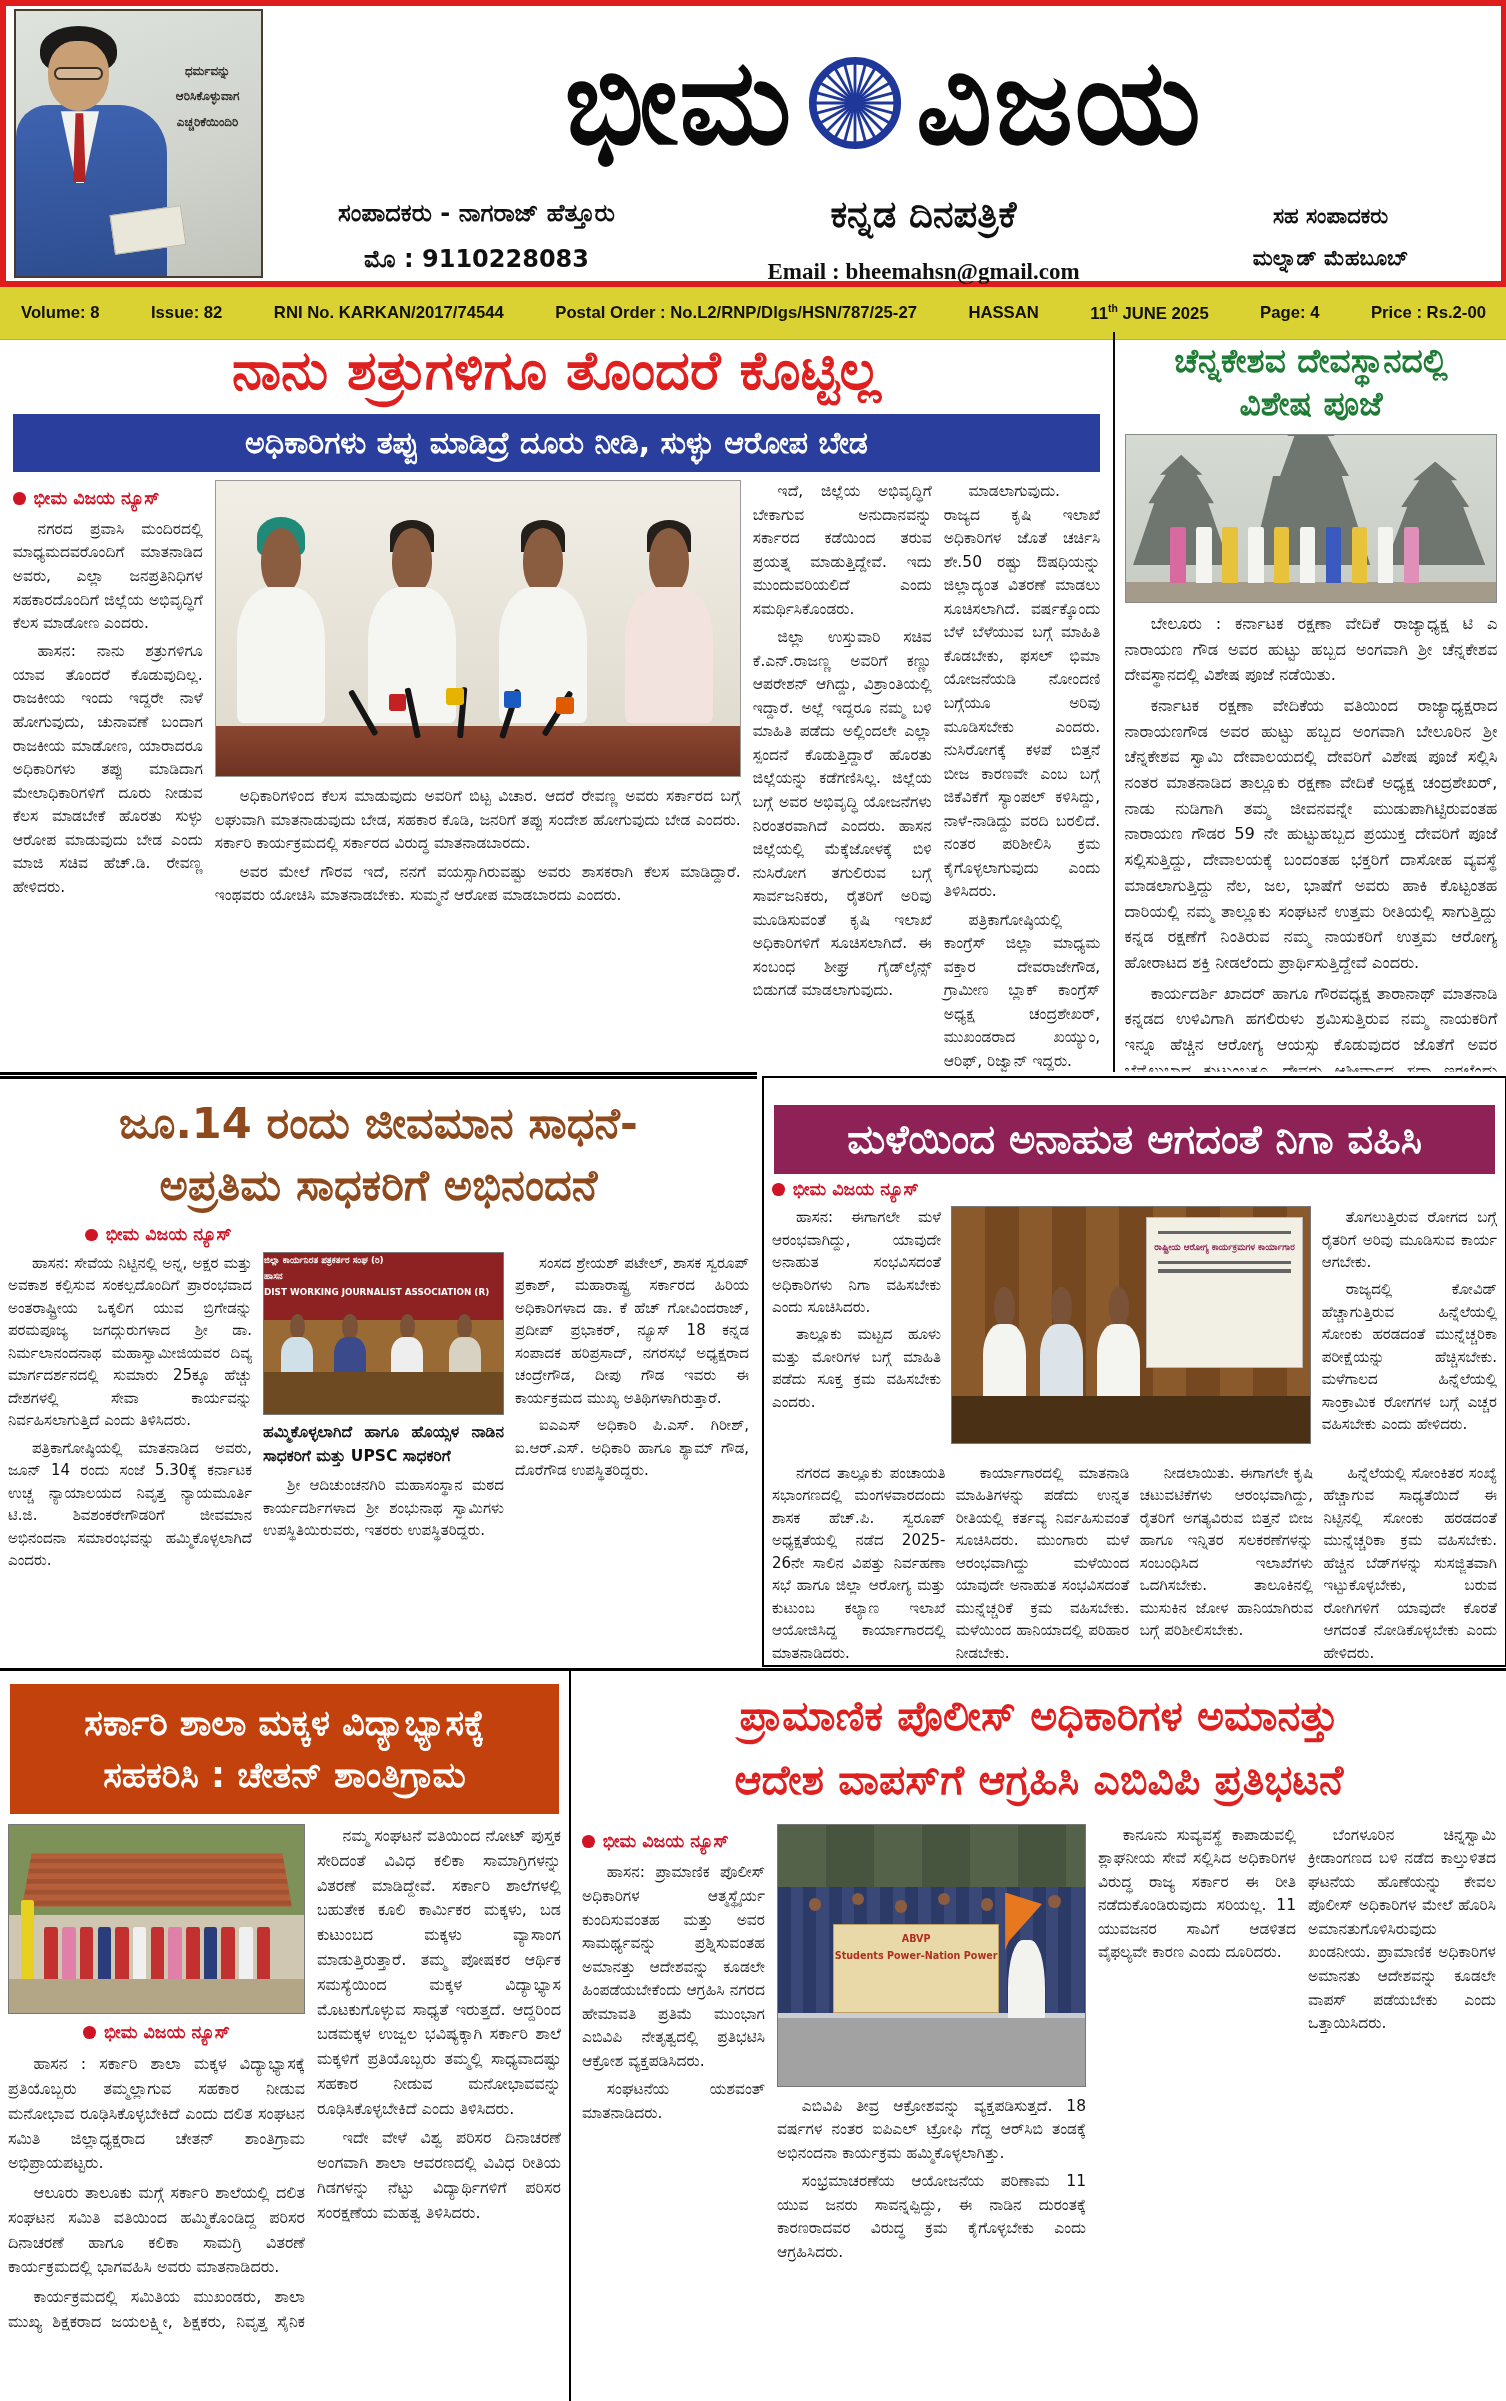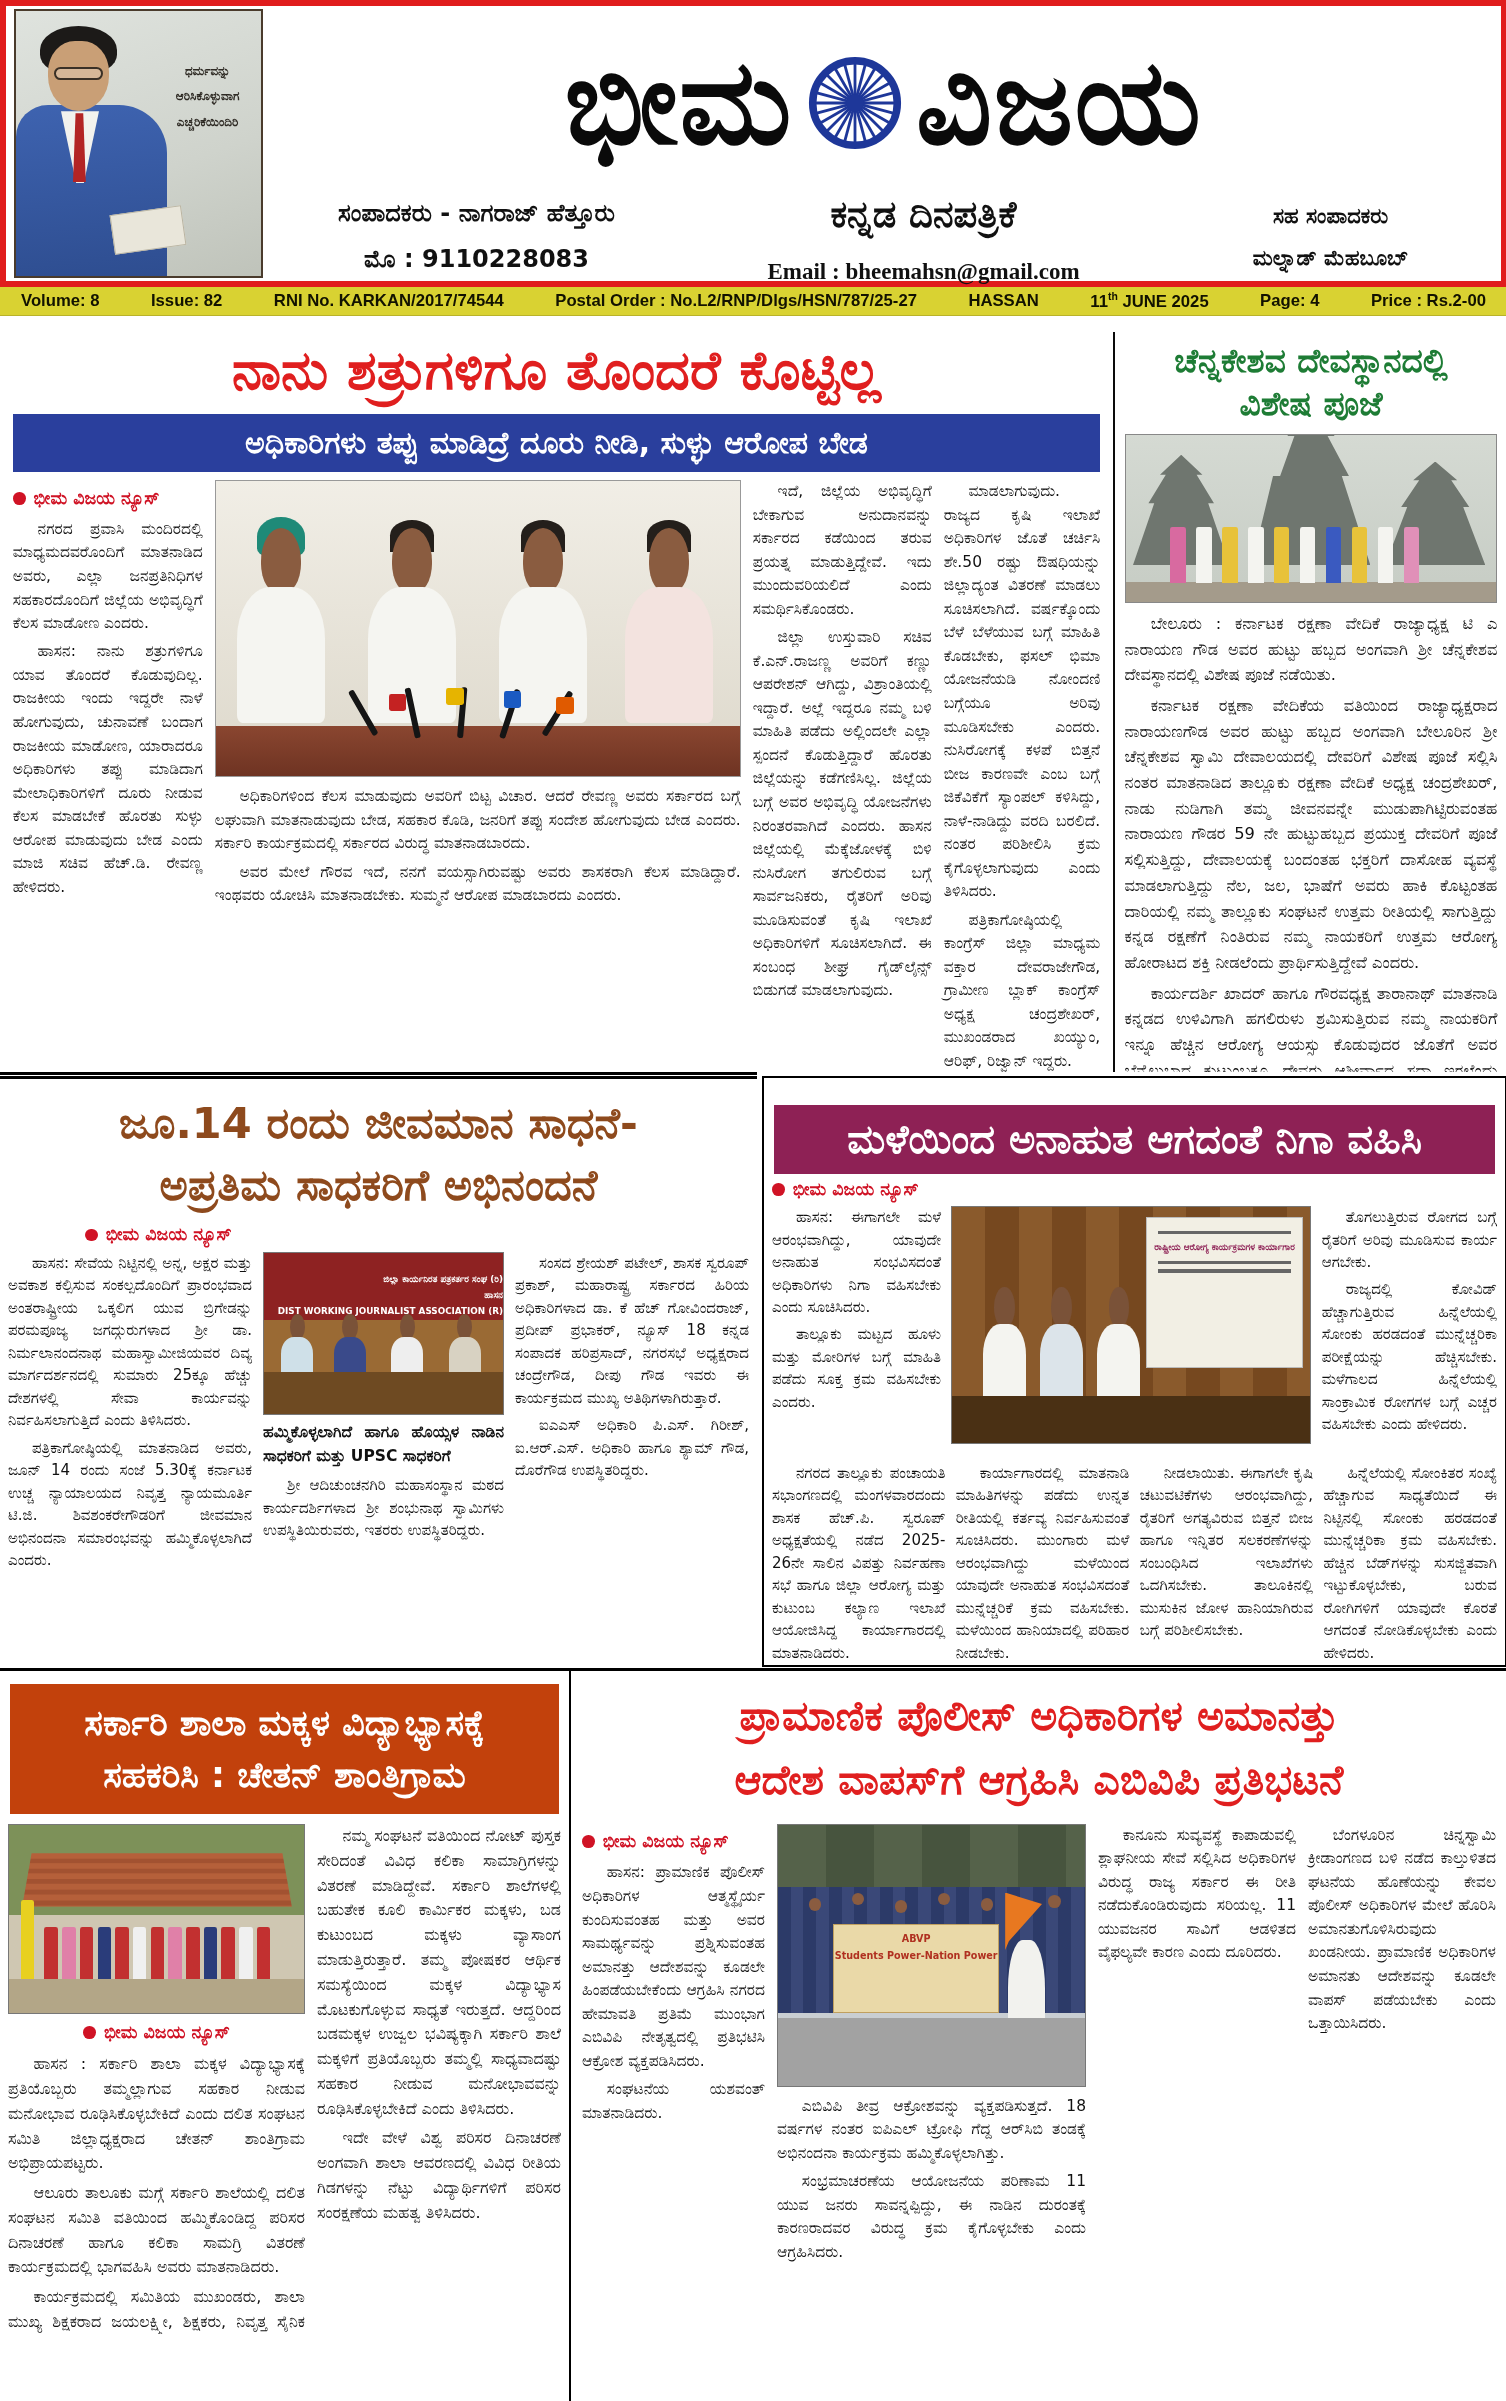--- a/index.html
+++ b/index.html
@@ -27,21 +27,21 @@
   .sub-row { position:absolute; left:263px; top:188px; width:1229px; height:85px; display:flex; justify-content:space-between; align-items:center; }
   .sub-col { text-align:center; line-height:1.9; }
   .sub-col.left { width:415px; font-size:24px; }
   .sub-col.mid { width:383px; }
   .sub-col.right { width:335px; font-size:21px; line-height:2.0; }
   .tagline { font-size:37px; }
   .email { font-size:23px; }
   .phone { font-size:24px; }
 
   
-  .infobar { position:absolute; left:0; top:287px; width:1507px; height:29px; background:#d9d232; display:flex; align-items:center; justify-content:space-between; padding:0 21px; font-size:16.7px; font-weight:bold; color:#121200; font-family:"Liberation Sans", sans-serif; border-bottom:1.6px solid #b9b22a; }
+  .infobar { position:absolute; left:0; top:287px; width:1507px; height:53px; background:#d9d232; display:flex; align-items:center; justify-content:space-between; padding:0 21px; font-size:16.7px; font-weight:bold; color:#121200; font-family:"Liberation Sans", sans-serif; border-bottom:1.6px solid #b9b22a; }
   .infobar sup { font-size:10.4px; }
 
   
   .byline { display:flex; align-items:center; gap:8px; margin:4.8px 0 6.4px 0; }
   .byline .dot { width:12.8px; height:12.8px; border-radius:50%; background:#d01325; flex:0 0 auto; }
   .byline .txt { color:#d01325; font-weight:bold; font-size:17.5px; }
   .para { text-align:justify; text-indent:1.6em; margin-bottom:4.8px; }
   .rule { position:absolute; background:#000; }
 
   
@@ -70,21 +70,21 @@
   .g3 { left:70%; width:27%; height:62%; clip-path:polygon(50% 0,72% 18%,66% 18%,84% 44%,78% 44%,100% 100%,0 100%,22% 44%,16% 44%,34% 18%,28% 18%); }
   .t-ground { position:absolute; bottom:0; width:100%; height:12%; background:#a49b8b; }
   .t-person { position:absolute; bottom:11%; width:4.2%; height:34%; border-radius:2.4px 2.4px 0 0; }
   .rail-text { font-size:16.3px; line-height:1.58; margin-top:8px; }
 
   
   .achievers { position:absolute; left:0; top:1076px; width:757px; height:591px; border-top:3.2px solid #000; padding:0 8px; overflow:hidden; }
   .ach-headline { color:#8e4a1d; font-size:43px; font-weight:900; text-align:center; line-height:1.45; padding:12.8px 0 3.2px; }
   .ach-grid { display:grid; grid-template-columns:244px 241px 1fr; column-gap:11px; font-size:15px; line-height:1.5; margin-top:3.2px; height:415px; overflow:hidden; }
   .photo-journ { position:relative; width:100%; height:163px; background:#9a6a34; overflow:hidden; border:0.8px solid #777; }
-  .pj-banner { position:absolute; left:0; top:0; width:100%; height:42%; background:#8e2222; color:#fff; text-align:right; font-size:8.8px; font-weight:bold; line-height:1.8; padding-top:19px; }
+  .pj-banner { position:absolute; left:0; top:0; width:100%; height:42%; background:#8e2222; color:#fff; text-align:left; font-size:8.8px; font-weight:bold; line-height:1.8; padding-top:0; }
   .pj-table { position:absolute; left:0; bottom:0; width:100%; height:26%; background:#6e4a22; }
   .pj-fig { position:absolute; top:38%; width:16%; height:40%; }
   .pj-fig .head { position:absolute; left:30%; top:0; width:40%; height:40%; background:#7a5238; border-radius:50%; }
   .pj-fig .torso { position:absolute; left:8%; top:36%; width:84%; height:64%; border-radius:40% 40% 0 0; background:#eee; }
   .ach-caption { font-weight:bold; font-size:15.5px; line-height:1.5; text-align:justify; margin-top:6.4px; }
 
   
   .rain { position:absolute; left:762px; top:1076px; width:745px; height:591px; border:2.4px solid #000; overflow:hidden; padding:0 8px; }
   .rain-banner { margin:27px 1.6px 0; background:#8e2155; color:#fff; font-size:40px; font-weight:900; text-align:center; padding:11px 0; }
   .rain-grid { display:grid; grid-template-columns:169px 360px 1fr; column-gap:10.4px; font-size:15px; line-height:1.5; margin-top:4.8px; height:249px; overflow:hidden; }

